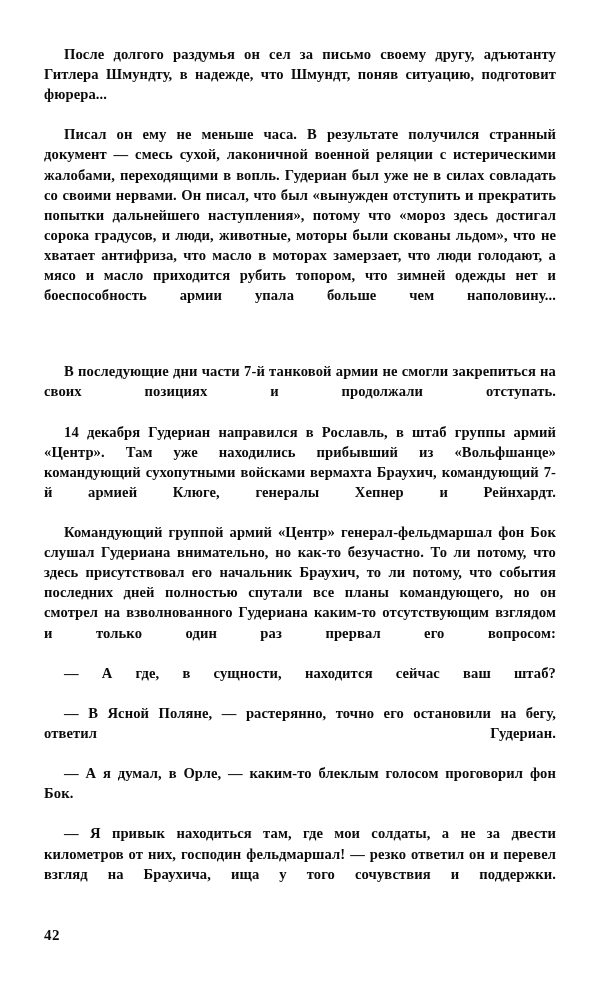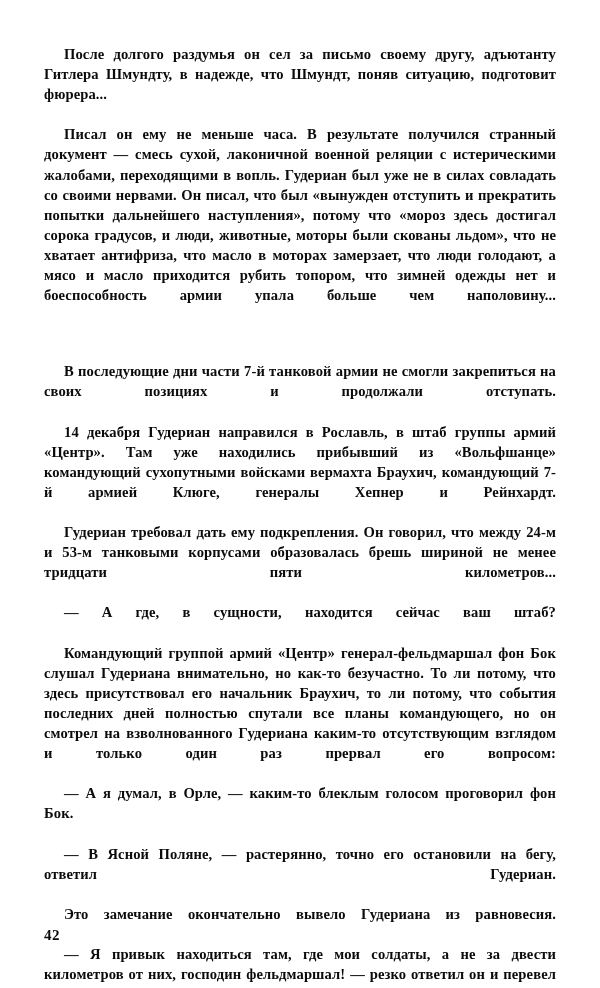--- a/index.html
+++ b/index.html
@@ -80,26 +80,24 @@
     <div>
       <p class="para">После долгого раздумья он сел за письмо своему другу, адъютанту Гитлера Шмундту, в надежде, что Шмундт, поняв ситуацию, подготовит фюрера...</p>
       <p class="para">Писал он ему не меньше часа. В результате получился странный документ — смесь сухой, лаконичной военной реляции с истерическими жалобами, переходящими в вопль. Гудериан был уже не в силах совладать со своими нервами. Он писал, что был «вынужден отступить и прекратить попытки дальнейшего наступления», потому что «мороз здесь достигал сорока градусов, и люди, животные, моторы были скованы льдом», что не хватает антифриза, что масло в моторах замерзает, что люди голодают, а мясо и масло приходится рубить топором, что зимней одежды нет и боеспособность армии упала больше чем наполовину...</p>
     </div>
 
     <div class="block-gap"></div>
 
     <div>
       <p class="para">В последующие дни части 7-й танковой армии не смогли закрепиться на своих позициях и продолжали отступать.</p>
       <p class="para">14 декабря Гудериан направился в Рославль, в штаб группы армий «Центр». Там уже находились прибывший из «Вольфшанце» командующий сухопутными войсками вермахта Браухич, командующий 7-й армией Клюге, генералы Хепнер и Рейнхардт.</p>
-      <p class="para">Гудериан требовал дать ему подкрепления. Он говорил, что между 24-м и 53-м танковыми корпусами образовалась брешь шириной не менее тридцати пяти километров...</p>
+      <p class="para">Командующий группой армий «Центр» генерал-фельдмаршал фон Бок слушал Гудериана внимательно, но как-то безучастно. То ли потому, что здесь присутствовал его начальник Браухич, то ли потому, что события последних дней полностью спутали все планы командующего, но он смотрел на взволнованного Гудериана каким-то отсутствующим взглядом и только один раз прервал его вопросом:</p>
       <p class="para">— А где, в сущности, находится сейчас ваш штаб?</p>
-      <p class="para">Командующий группой армий «Центр» генерал-фельдмаршал фон Бок слушал Гудериана внимательно, но как-то безучастно. То ли потому, что здесь присутствовал его начальник Браухич, то ли потому, что события последних дней полностью спутали все планы командующего, но он смотрел на взволнованного Гудериана каким-то отсутствующим взглядом и только один раз прервал его вопросом:</p>
+      <p class="para">— В Ясной Поляне, — растерянно, точно его остановили на бегу, ответил Гудериан.</p>
       <p class="para">— А я думал, в Орле, — каким-то блеклым голосом проговорил фон Бок.</p>
-      <p class="para">— В Ясной Поляне, — растерянно, точно его остановили на бегу, ответил Гудериан.</p>
-      <p class="para">Это замечание окончательно вывело Гудериана из равновесия.</p>
       <p class="para">— Я привык находиться там, где мои солдаты, а не за двести километров от них, господин фельдмаршал! — резко ответил он и перевел взгляд на Браухича, ища у того сочувствия и поддержки.</p>
 
     </div>
 
   </div>
 
   <div class="page-number">42</div>
 
 </div>
 

